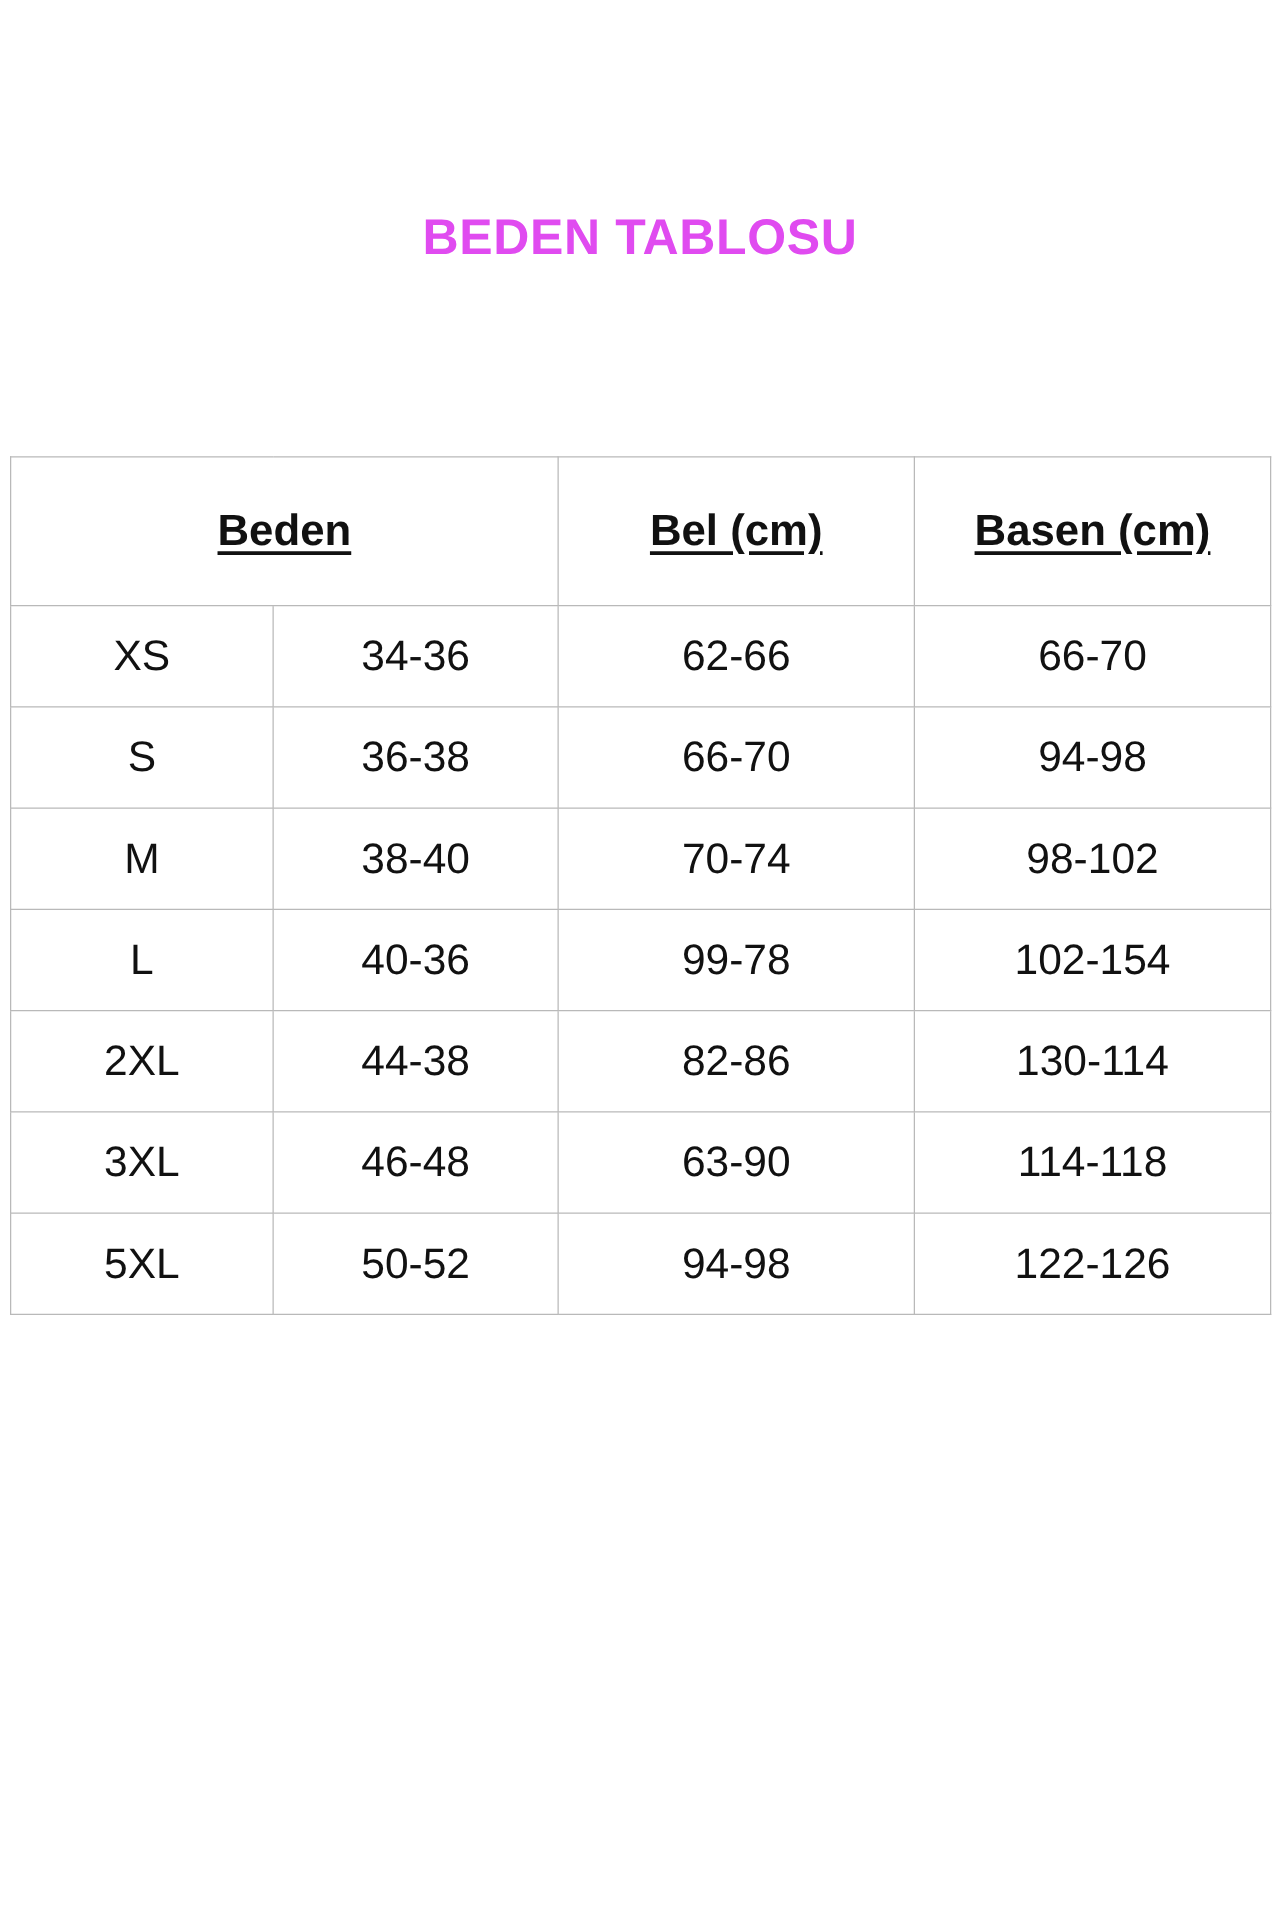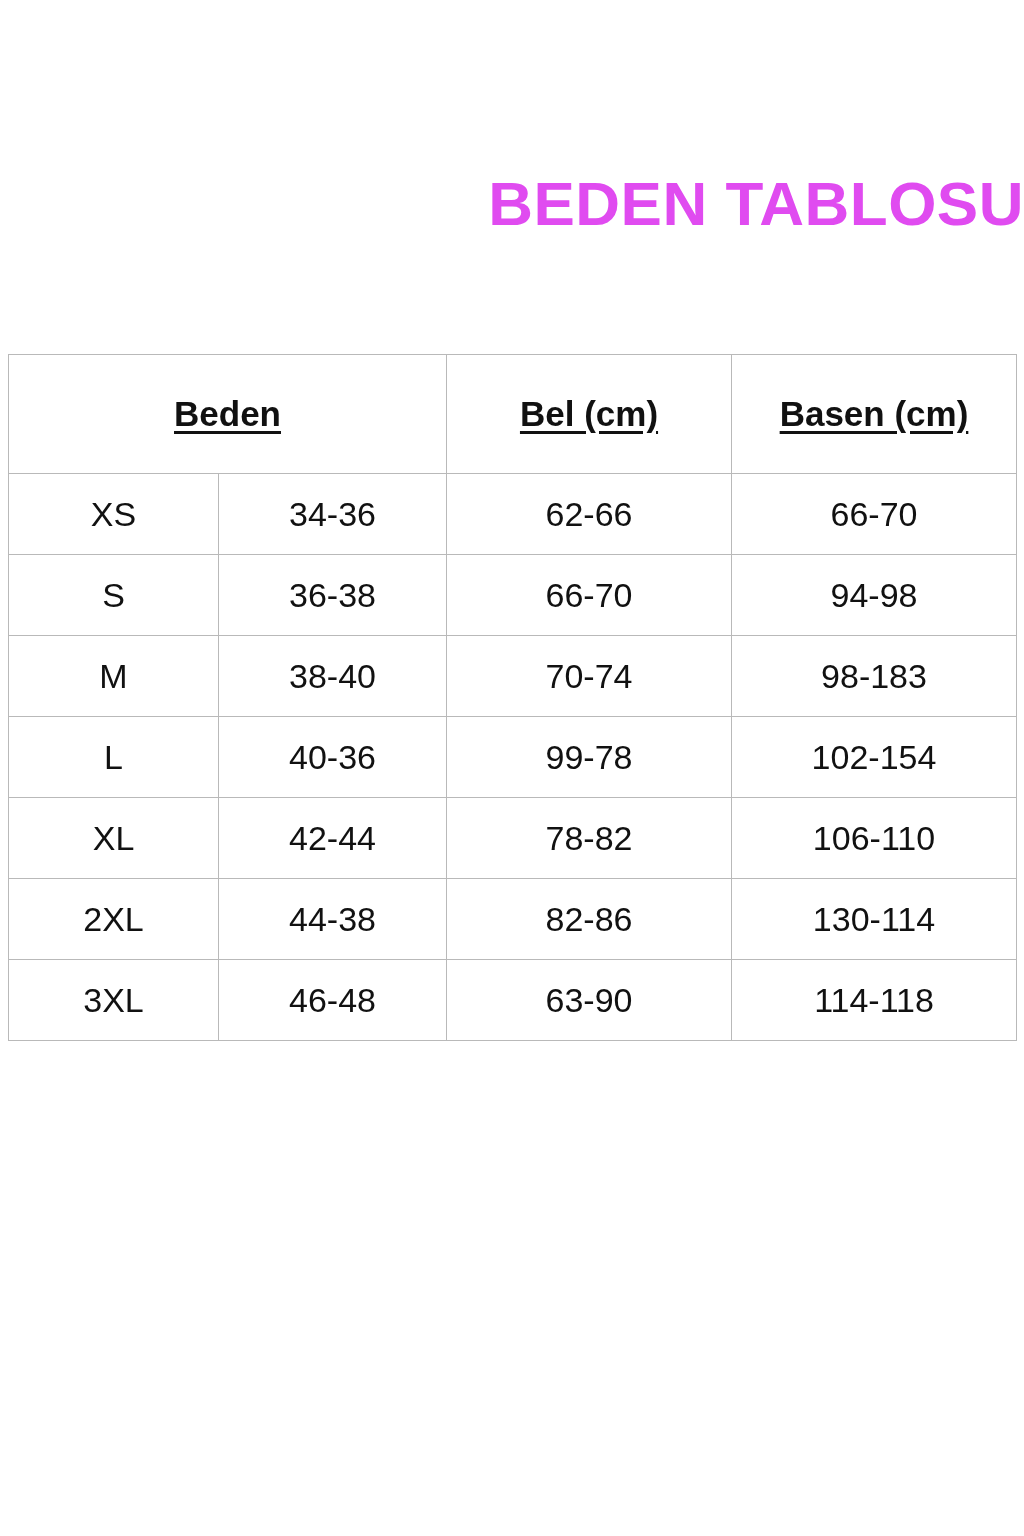--- a/index.html
+++ b/index.html
@@ -19,30 +19,30 @@
     width: 1024px;
     height: 1536px;
     background: #ffffff;
     box-sizing: border-box;
   }
   .title {
     position: absolute;
     top: 168px;
     left: 0;
     width: 1024px;
-    text-align: right;
-    font-size: 62px;
+    text-align: center;
+    font-size: 40px;
     font-weight: bold;
     letter-spacing: 0.5px;
     color: #e04bf0;
     font-family: "Liberation Sans", sans-serif;
   }
   .table-wrap {
     position: absolute;
-    top: 354px;
+    top: 365px;
     left: 8px;
     width: 1008px;
   }
   table.size-table {
     width: 100%;
     border-collapse: collapse;
     table-layout: fixed;
     font-family: "Liberation Sans", sans-serif;
   }
   table.size-table th,
@@ -118,43 +118,43 @@
         <tr class="row-sep">
           <td>S</td>
           <td>36-38</td>
           <td>66-70</td>
           <td>94-98</td>
         </tr>
         <tr class="row-sep">
           <td>M</td>
           <td>38-40</td>
           <td>70-74</td>
-          <td>98-183</td>
+          <td>98-102</td>
         </tr>
         <tr class="row-sep">
           <td>L</td>
           <td>40-36</td>
           <td>99-78</td>
           <td>102-154</td>
-        </tr>
-        <tr class="row-sep">
-          <td>XL</td>
-          <td>42-44</td>
-          <td>78-82</td>
-          <td>106-110</td>
         </tr>
         <tr class="row-sep">
           <td>2XL</td>
           <td>44-38</td>
           <td>82-86</td>
           <td>130-114</td>
         </tr>
         <tr class="row-sep">
           <td>3XL</td>
           <td>46-48</td>
           <td>63-90</td>
           <td>114-118</td>
         </tr>
+        <tr class="row-sep outer-bottom">
+          <td class="outer-bottom">5XL</td>
+          <td class="outer-bottom">50-52</td>
+          <td class="outer-bottom">94-98</td>
+          <td class="outer-bottom">122-126</td>
+        </tr>
       </tbody>
     </table>
   </div>
 
 </div>
 
 </body></html>

